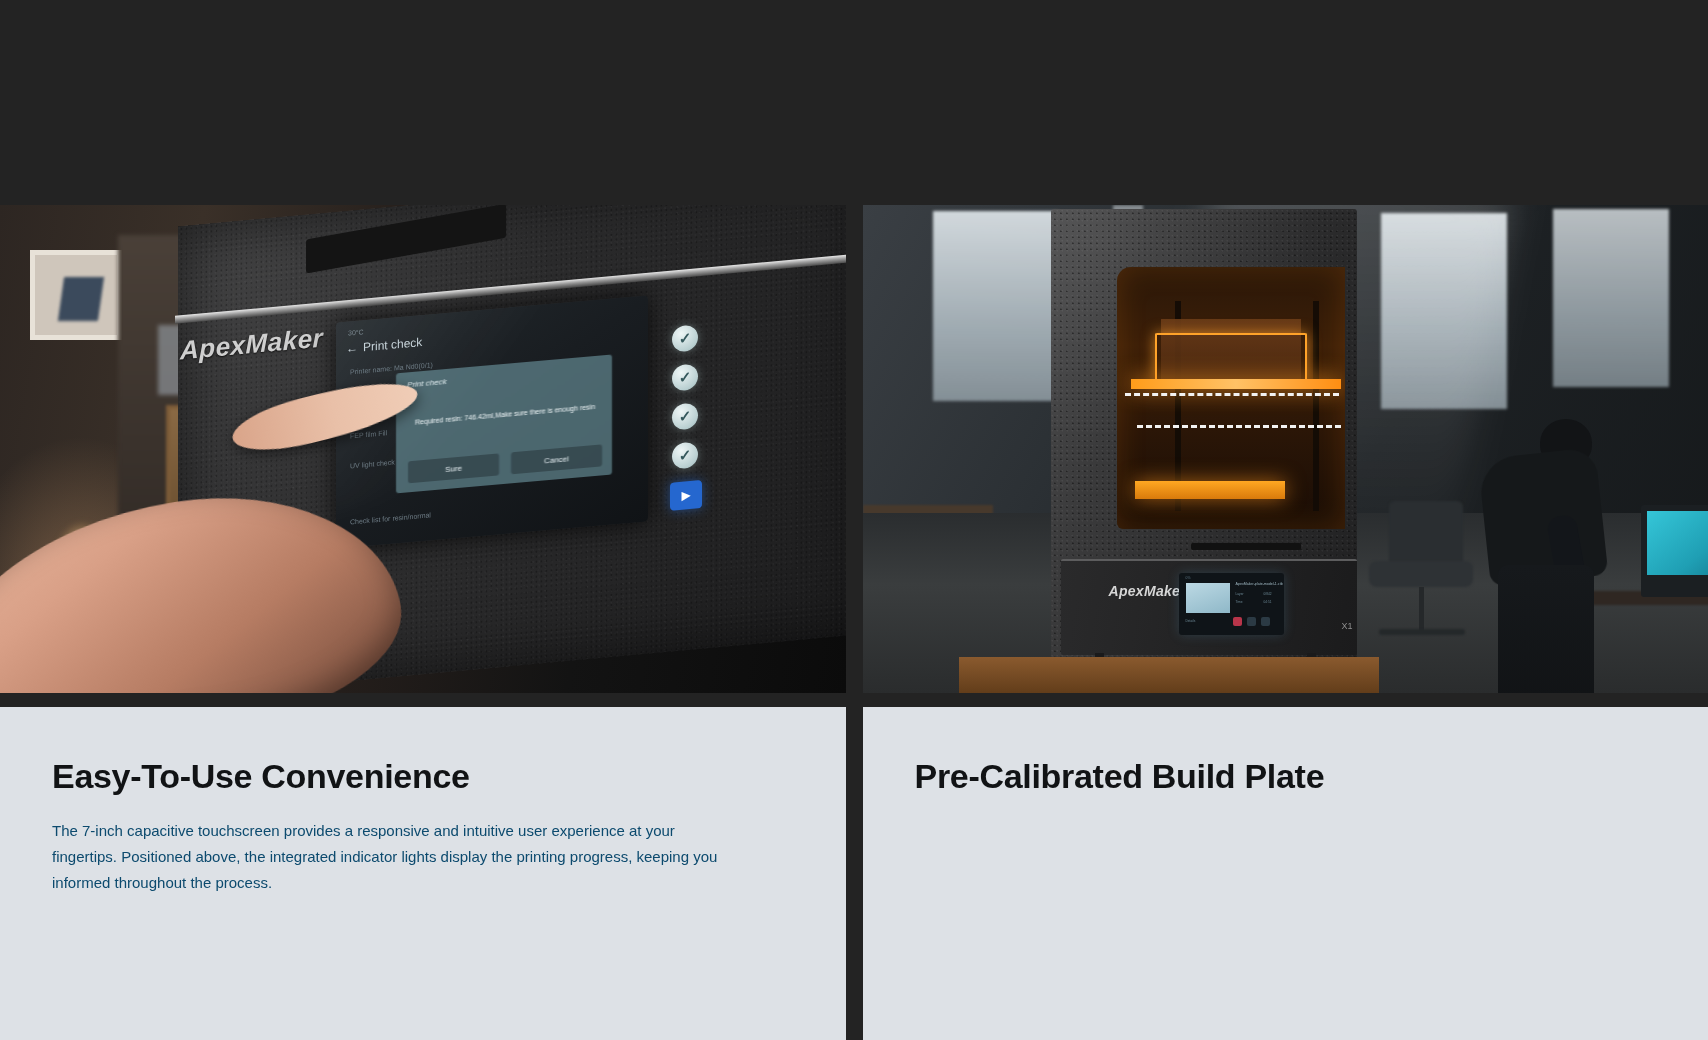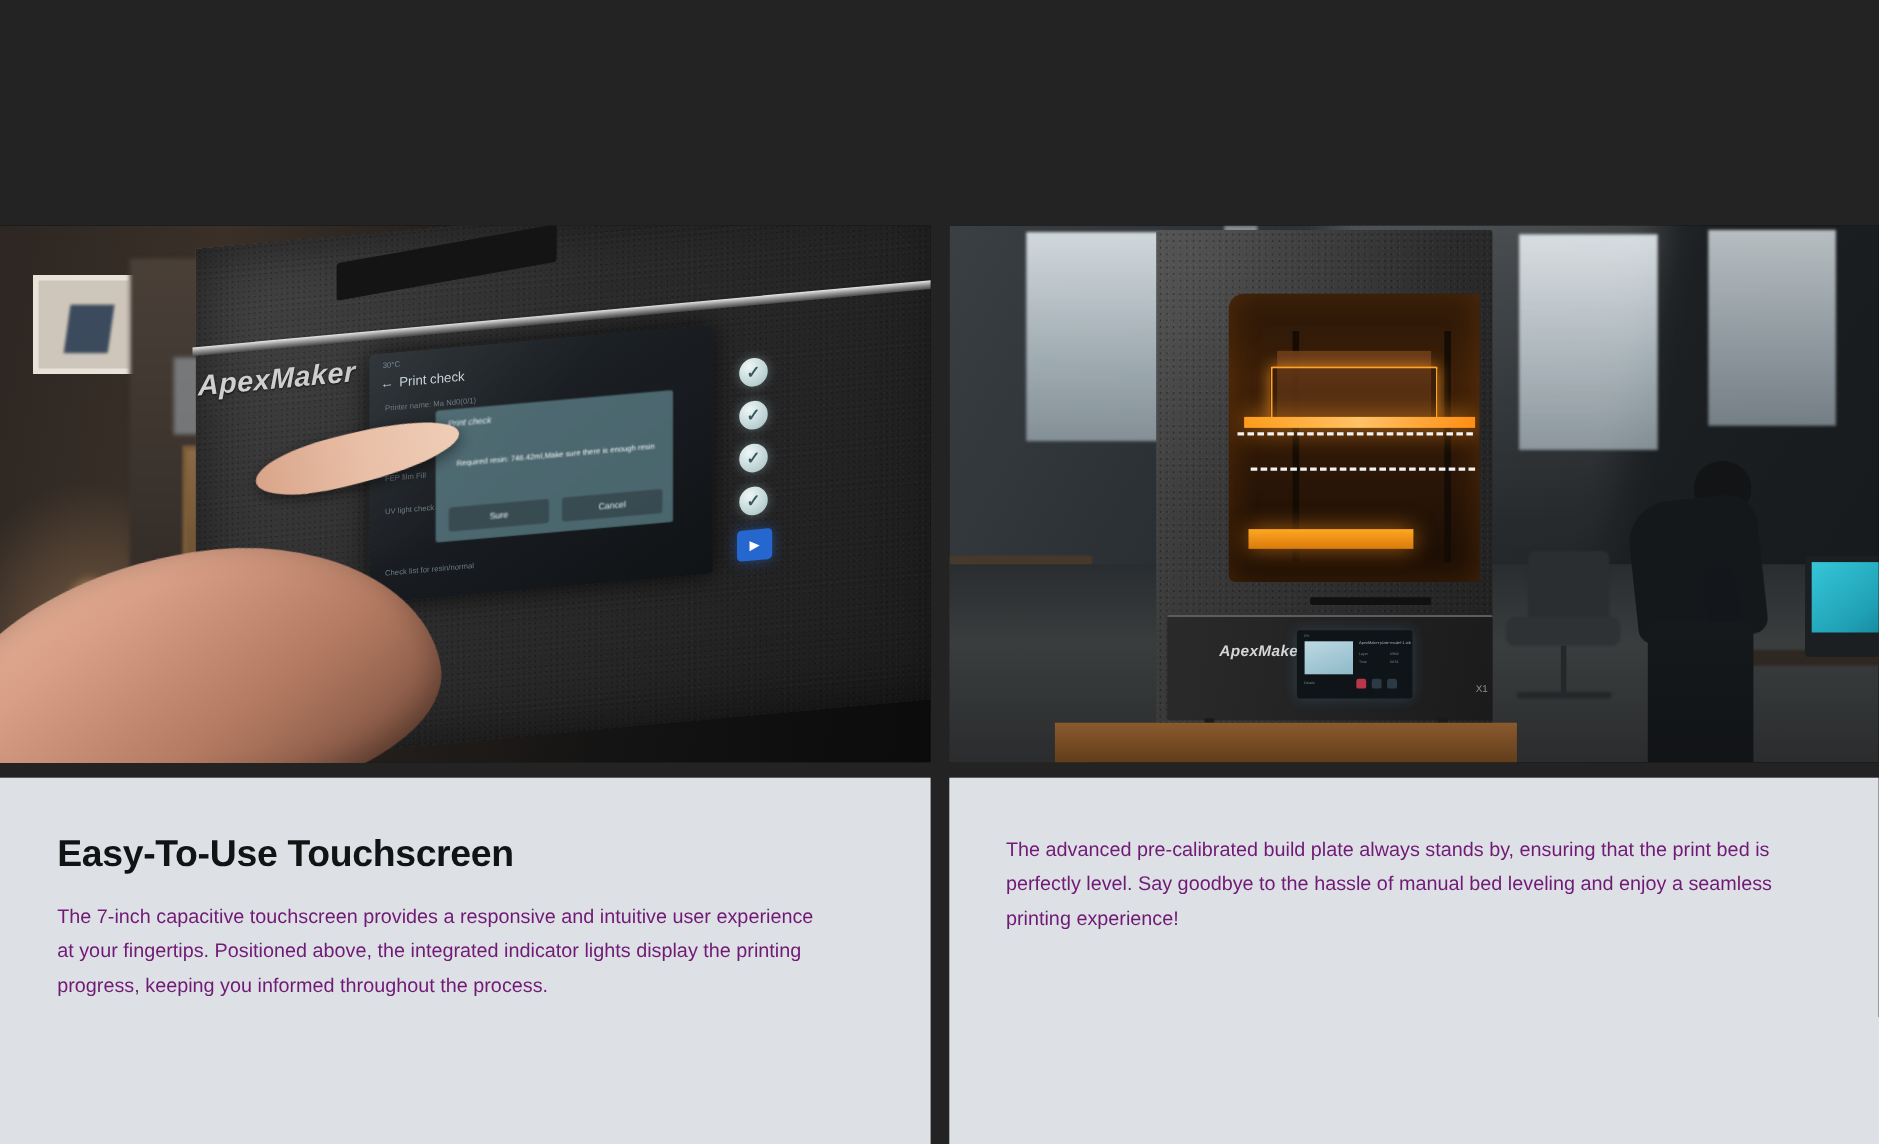--- a/index.html
+++ b/index.html
@@ -380,21 +380,21 @@
   .card {
     margin-top:14px; flex:1;
     background:#dde1e6;
     padding:50px 52px 0 52px;
   }
   .card-title {
     font-size:34px; font-weight:700; color:#111315;
     letter-spacing:-.3px; margin-bottom:22px;
   }
   .card-body {
-    font-size:18px; line-height:1.74; color:#701a75;
+    font-size:15px; line-height:1.74; color:#0c4a6e;
     max-width:690px;
   }
   .col-right .card { padding-right:60px; }
   .col-right .card-body { max-width:720px; }
 </style>
 </head>
 <body>
 
 <div class="page">
 
@@ -445,21 +445,21 @@
           <div class="ind ind3">✓</div>
           <div class="ind ind4">✓</div>
           <div class="play-btn">▶</div>
         </div>
 
         <div class="lp-hand"></div>
         <div class="lp-finger"></div>
       </div>
 
       <div class="card">
-        <div class="card-title">Easy-To-Use Touchscreen</div>
+        <div class="card-title">Easy-To-Use Convenience</div>
         <div class="card-body">The 7-inch capacitive touchscreen provides a responsive and intuitive user experience at your fingertips. Positioned above, the integrated indicator lights display the printing progress, keeping you informed throughout the process.</div>
       </div>
     </div>
 
     <div class="col col-right">
 
       <div class="photo">
         <div class="scene-studio"></div>
         <div class="window w1"></div>
         <div class="window w2"></div>
@@ -521,18 +521,18 @@
             </div>
             <div class="rp-model">X1</div>
           </div>
           <div class="rp-leg rp-leg-a"></div>
           <div class="rp-leg rp-leg-b"></div>
         </div>
         <div class="rp-table"></div>
       </div>
 
       <div class="card">
-        <div class="card-body">The advanced pre-calibrated build plate always stands by, ensuring that the print bed is perfectly level. Say goodbye to the hassle of manual bed leveling and enjoy a seamless printing experience!</div>
+        <div class="card-title">Pre-Calibrated Build Plate</div>
       </div>
     </div>
 
   </div>
 </div>
 
 </body></html>

